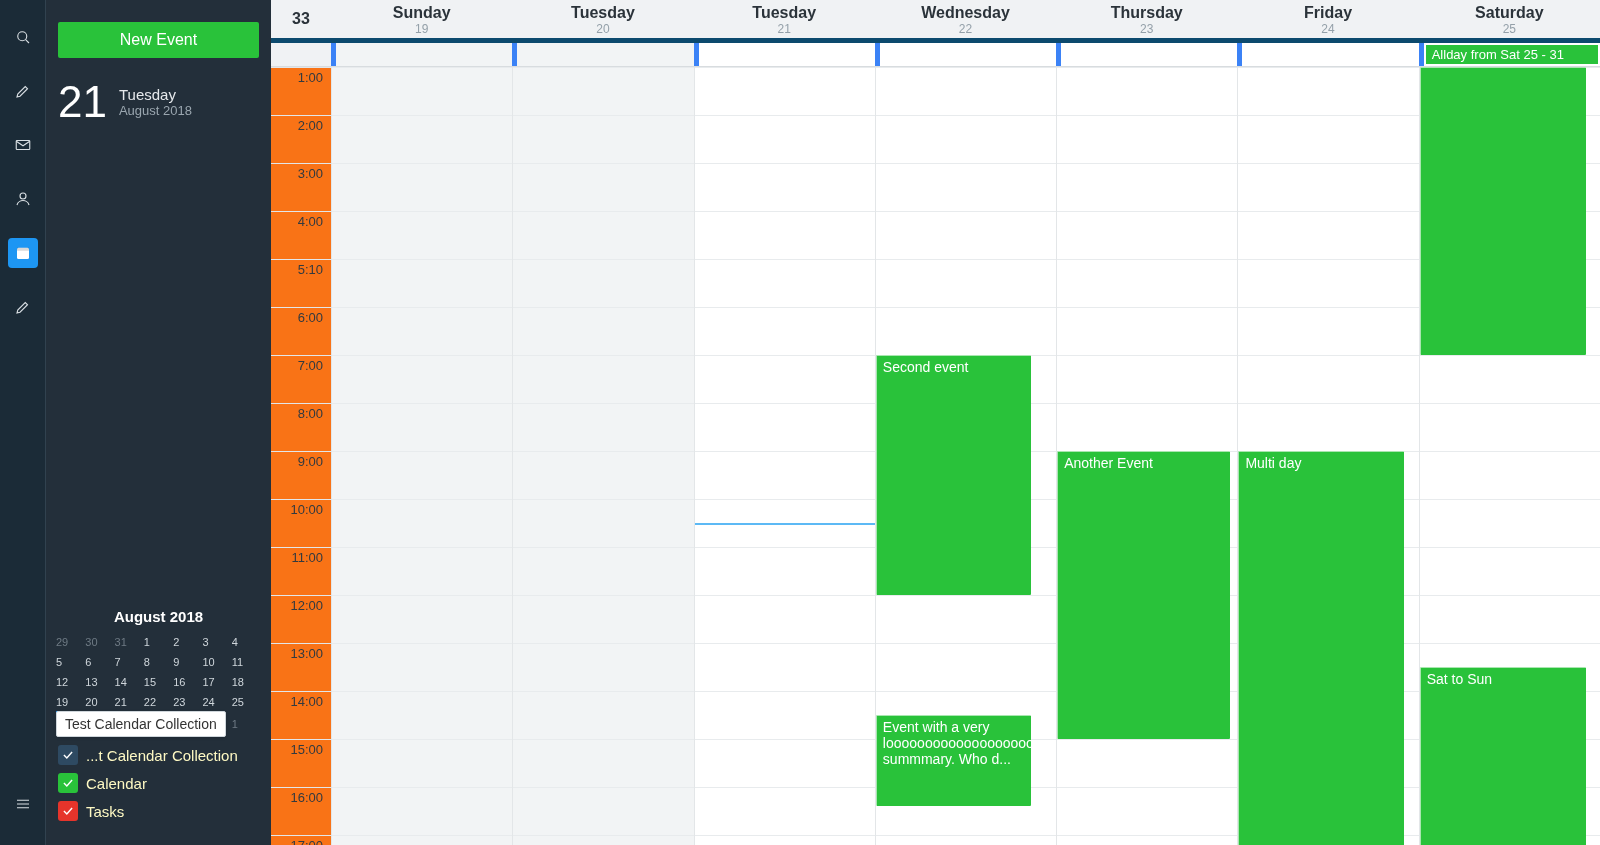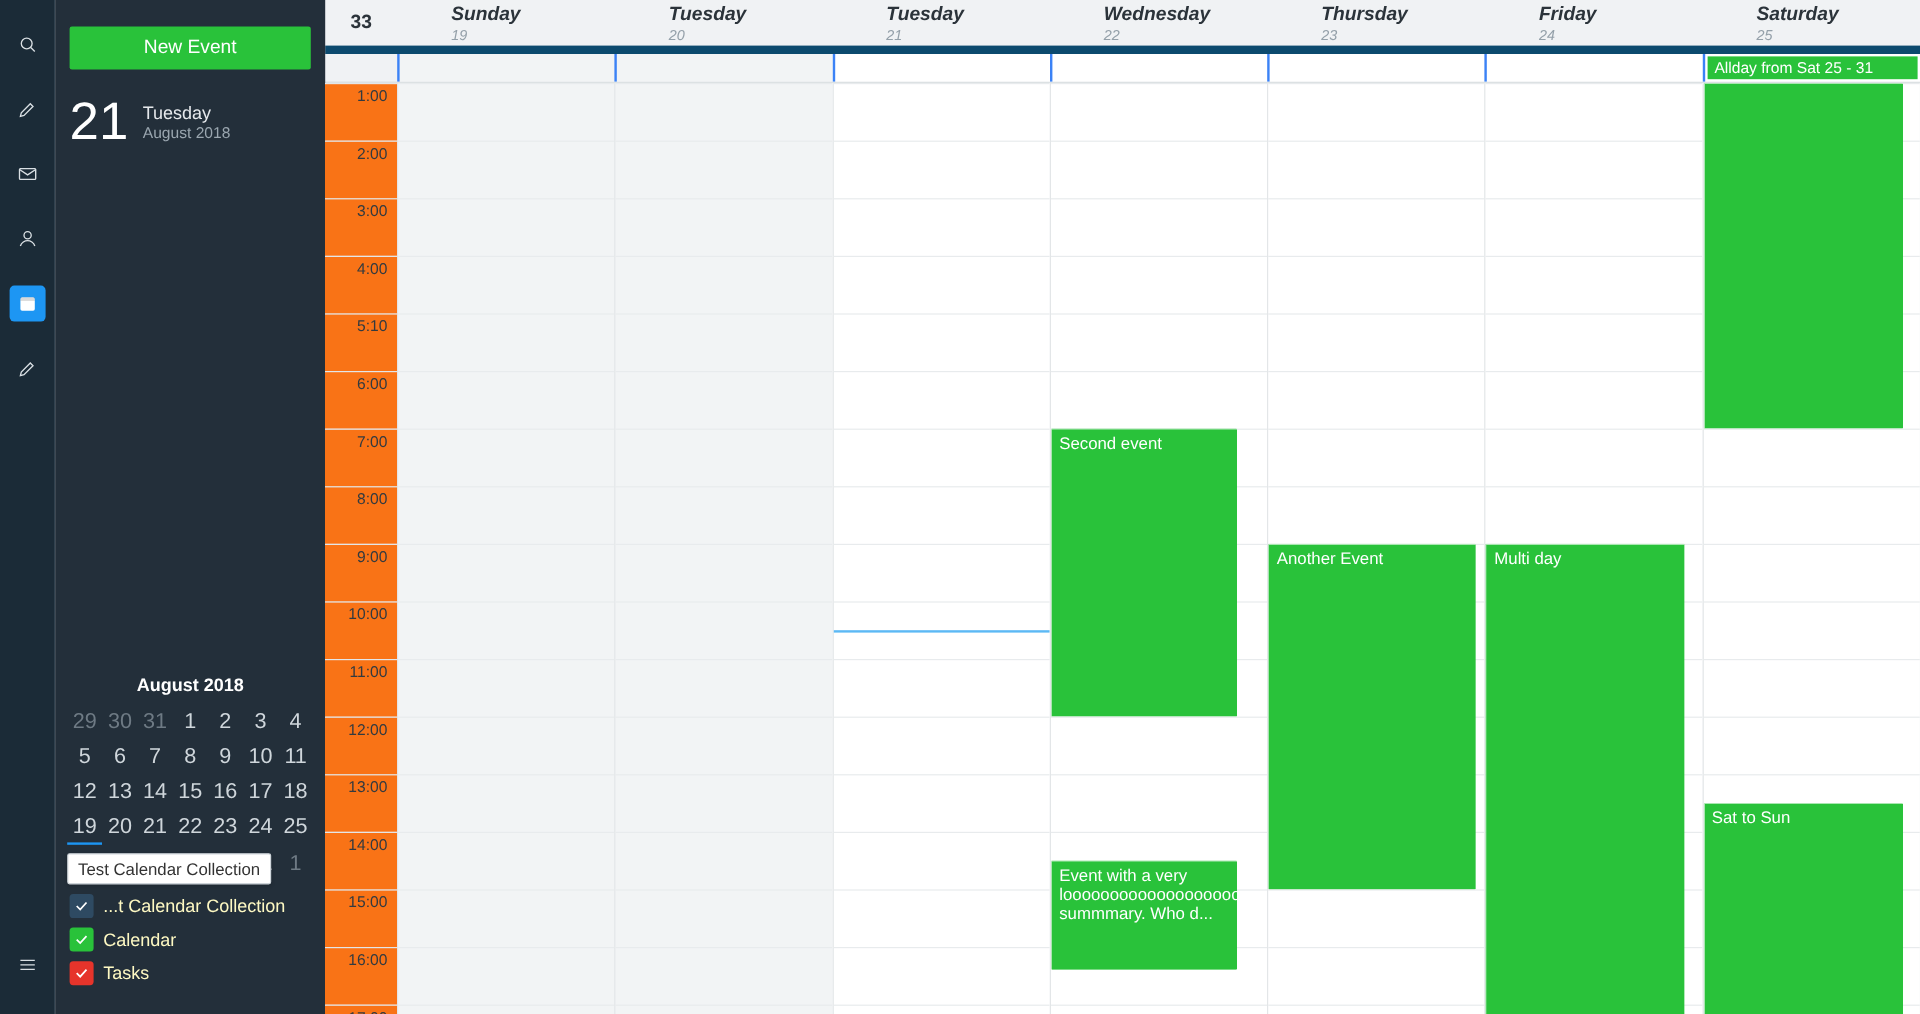--- a/index.html
+++ b/index.html
@@ -99,22 +99,21 @@
   color: #aeb6bc;
   cursor: pointer;
   font-size: 14px;
 }
 .mini-grid {
   display: grid;
   grid-template-columns: repeat(7, 1fr);
   gap: 2px 0;
 }
 .mini-cell {
-  text-align: center;
-  font-size: 18px;
+  font-size: 11px;
   padding: 3px 0;
   color: #cfd6db;
   cursor: pointer;
 }
 .mini-cell.other { color: #6e7a84; }
 .mini-cell.weekstart { border-bottom: 2px solid #1d96f3; }
 
 
 .cal-list { padding: 2px 10px 8px; position: relative; }
 .cal-item {
@@ -156,53 +155,51 @@
 
 
 .main {
   flex: 1;
   display: flex;
   flex-direction: column;
   background: #f0f2f4;
 }
 .day-header {
   display: flex;
-  border-bottom: 7px solid #0c4a6e;
+  border-bottom: 5px solid #0c4a6e;
   background: #f0f2f4;
-  gap: 45px;
 }
 .time-gutter-head {
   width: 60px;
   display: flex;
   align-items: center;
   justify-content: center;
   font-weight: 700;
   font-size: 16px;
   color: #2b333a;
 }
 .day-head {
   flex: 1;
-  text-align: left;
+  text-align: center;
   padding: 4px 0 2px;
-  font-style: italic;
 }
 .day-head .dname { font-size: 16px; font-weight: 700; color: #2b333a; }
 .day-head .dnum { font-size: 12px; color: #94a0a9; }
 
 
 .allday-row {
   display: flex;
   border-bottom: 1px solid #d8dcdf;
   background: #f0f2f4;
   height: 24px;
 }
 .allday-row .time-gutter-head { background: transparent; }
 .allday-cell {
   flex: 1;
-  border-left: 2px solid #3b82f6;
+  border-left: 5px solid #3b82f6;
   position: relative;
   background: #fff;
   padding-left: 48px;
 }
 .allday-cell.past { background: #f2f4f5; }
 .allday-event {
   position: absolute;
   top: 2px; bottom: 2px; left: 2px; right: 2px;
   background: #29c23a;
   color: #fff;

